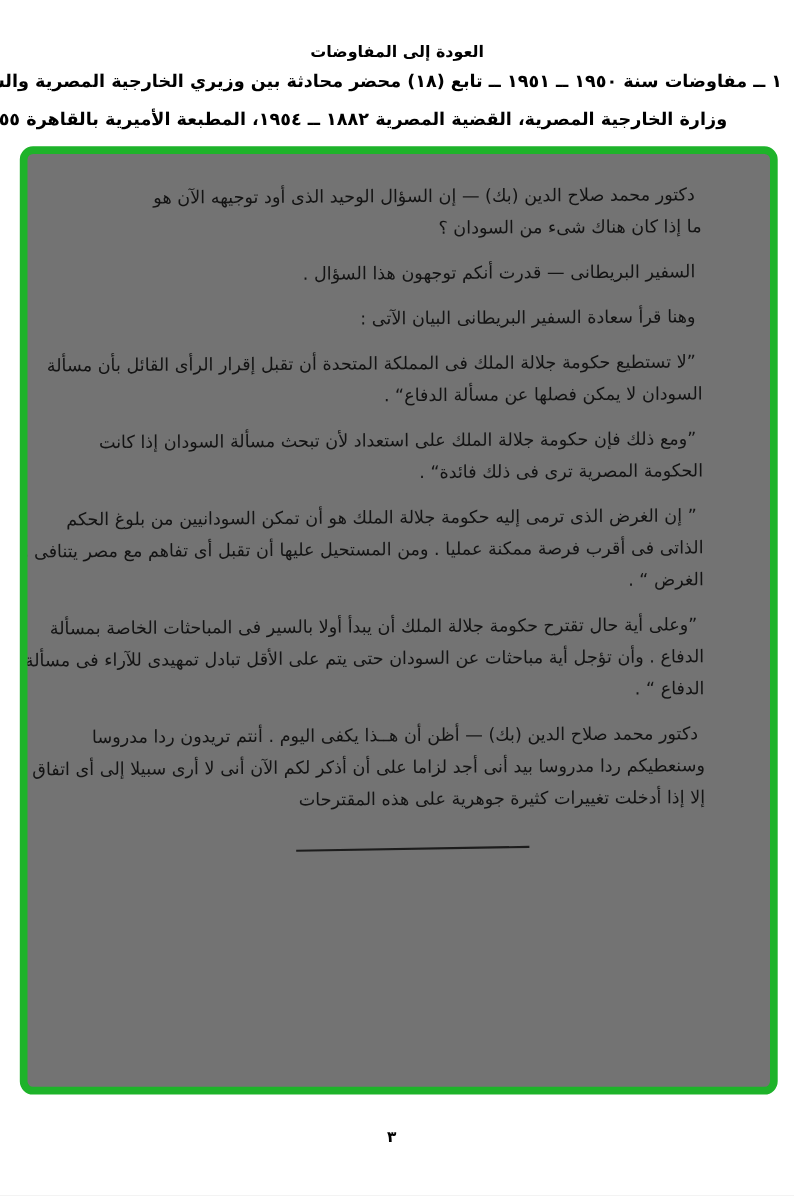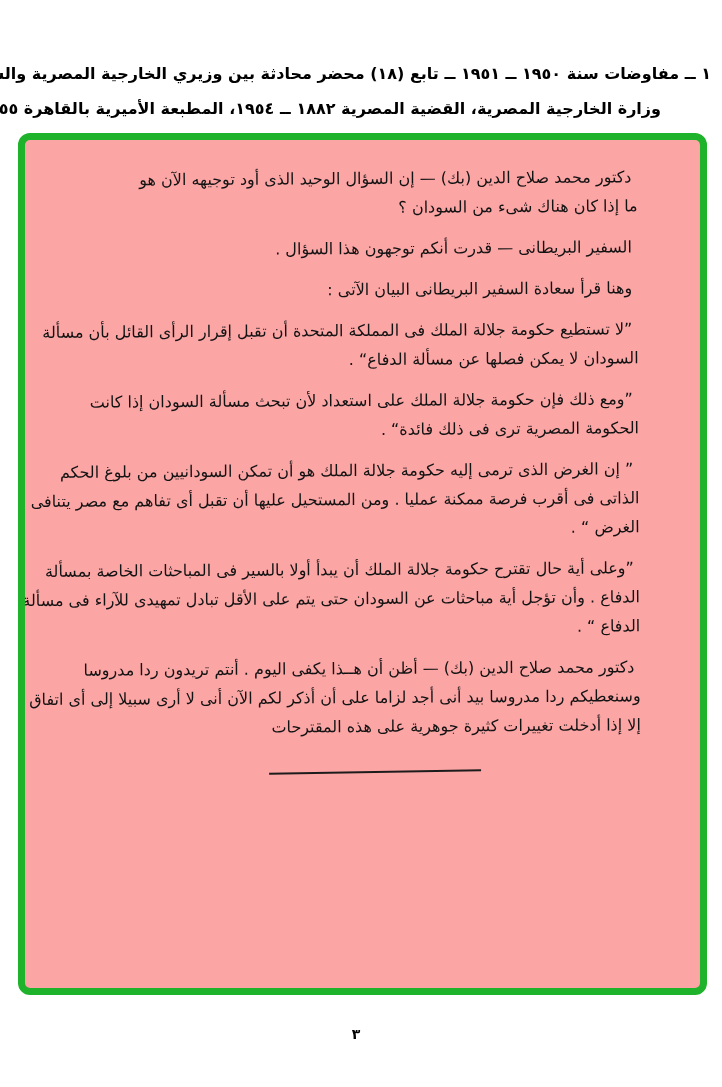--- a/index.html
+++ b/index.html
@@ -26,21 +26,21 @@
     text-align: center; font-size: 16px; font-weight: bold; color: #000;
     white-space: nowrap;
   }
 
   
   .scan-box {
     position: absolute; top: 133px; left: 18px;
     width: 689px; height: 862px;
     border: 7px solid #c2410c;
     border-radius: 12px;
-    background: #fca5a5;
+    background: #737373;
     overflow: hidden;
   }
   .scan-content {
     padding: 24px 62px 0 80px;
     transform: rotate(-0.35deg);
     transform-origin: 50% 20%;
     color: #131313;
   }
   .para { margin-bottom: 12px; direction: rtl; }
   .line {
@@ -59,20 +59,21 @@
   .page-num {
     position: absolute; top: 1026px; left: 0; width: 712px;
     text-align: center; font-size: 14px; font-weight: bold; color: #000;
   }
 </style>
 </head>
 <body>
 
 <div class="page">
 
+  <div class="hdr-title">العودة إلى المفاوضات</div>
 
   <div class="hdr-heading">١ ــ مفاوضات سنة ١٩٥٠ ــ ١٩٥١ ــ تابع (١٨) محضر محادثة بين وزيري الخارجية المصرية والسفير البريطاني</div>
 
   <div class="hdr-source">وزارة الخارجية المصرية، القضية المصرية ١٨٨٢ ــ ١٩٥٤، المطبعة الأميرية بالقاهرة ١٩٥٥، ص ٦٦٥ ــ ٦٦٧</div>
 
   <div class="scan-box" style="border-color: rgb(30, 179, 42);">
     <div class="scan-content">
 
     <div class="para">
           <div class="line first">دكتور محمد صلاح الدين (بك) —  إن  السؤال الوحيد الذى أود توجيهه الآن هو</div>

